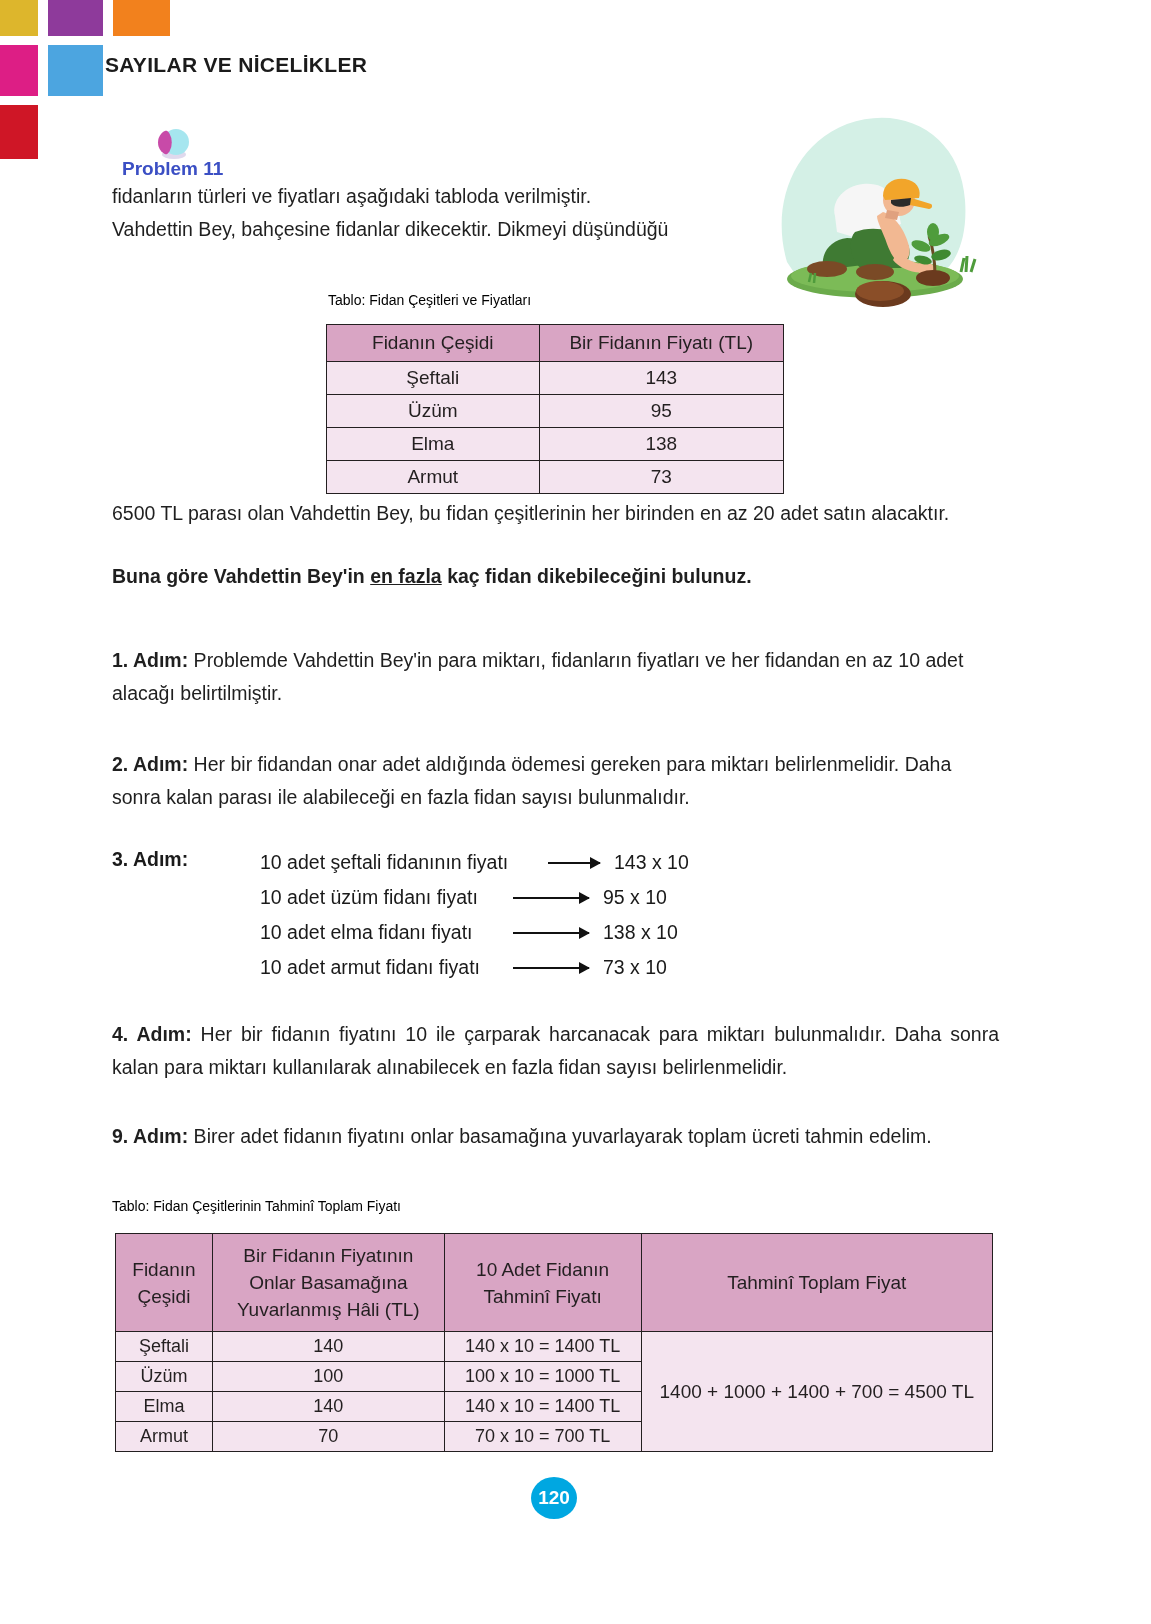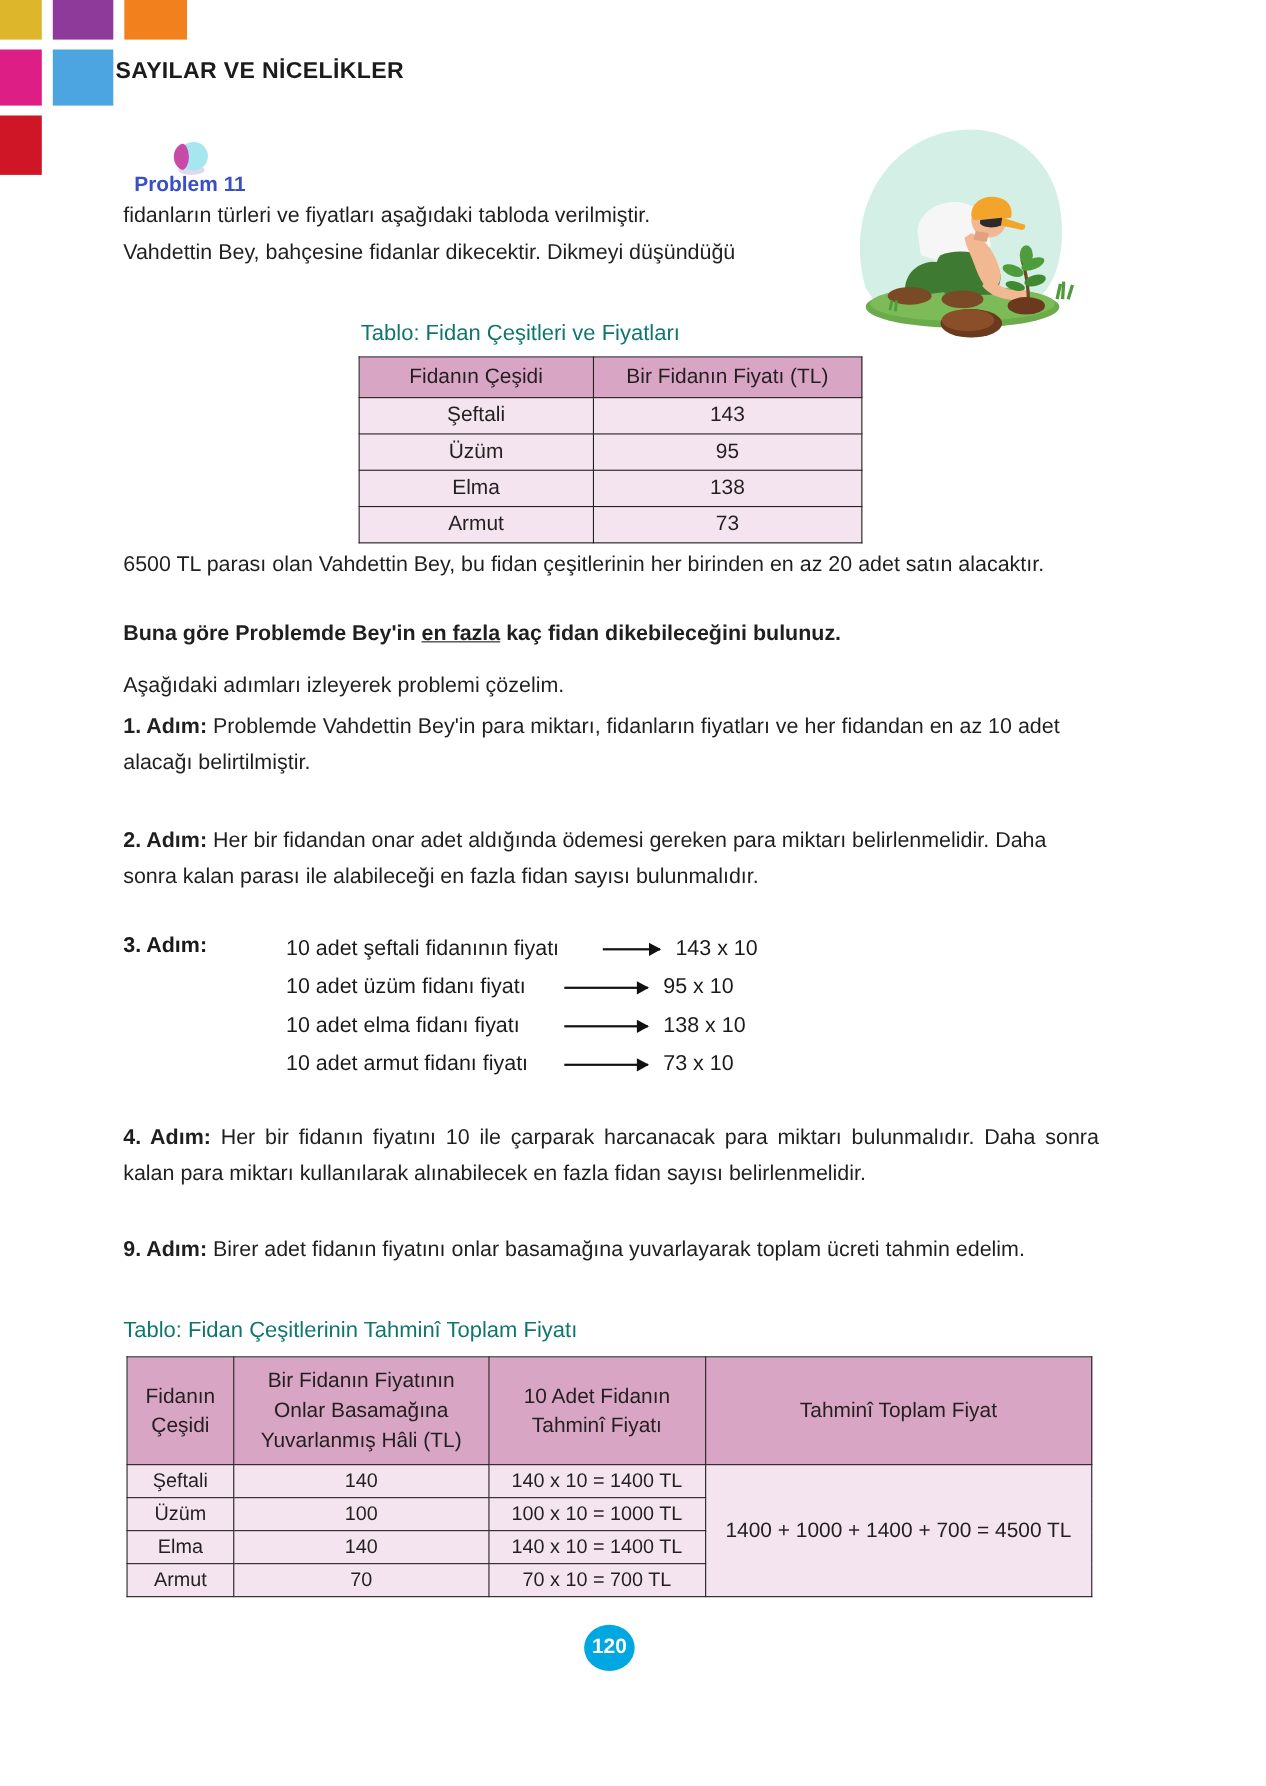--- a/index.html
+++ b/index.html
@@ -77,21 +77,21 @@
     border-top: 6px solid transparent;
     border-bottom: 6px solid transparent;
   }
   .a3-res { display: inline-block; }
   .r1 .a3-text { width: 288px; } .r1 .a3-arrow { width: 52px; } .r1 .a3-res { margin-left: 14px; }
   .r2 .a3-text { width: 253px; } .r2 .a3-arrow { width: 76px; } .r2 .a3-res { margin-left: 14px; }
   .r3 .a3-text { width: 253px; } .r3 .a3-arrow { width: 76px; } .r3 .a3-res { margin-left: 14px; }
   .r4 .a3-text { width: 253px; } .r4 .a3-arrow { width: 76px; } .r4 .a3-res { margin-left: 14px; }
 
   
-  .tbl-caption { position: absolute; font-size: 20px; color: #0f766e; }
+  .tbl-caption { position: absolute; font-size: 14px; color: #000000; }
   .cap1 { left: 328px; top: 292px; }
   .cap2 { left: 112px; top: 1198px; }
 
   table.t { position: absolute; border-collapse: collapse; }
   table.t td, table.t th { border: 1.6px solid #231f20; font-weight: normal; }
 
   
   #table1 { left: 326px; top: 324px; width: 458px; }
   #table1 th { background: #d9a5c4; font-size: 19px; padding: 7px 4px; text-align: center; color: #231f20; }
   #table1 td { background: #f4e4ef; font-size: 19px; padding: 5px 4px; text-align: center; color: #231f20; }
@@ -218,23 +218,22 @@
       </tr>
       <tr>
         <td>Armut</td>
         <td>73</td>
       </tr>
     </tbody>
   </table>
 
   <div class="txt p-6500 para-just">6500 TL parası olan Vahdettin Bey, bu fidan çeşitlerinin her birinden en az 20 adet satın alacaktır.</div>
 
-  <div class="txt p-buna"><span>Buna göre Problemde Bey'in </span><span class="u">en fazla</span><span> kaç fidan dikebileceğini bulunuz.</span></div>
-
-  <div class="txt p-asag">Aşağıdaki adımları izleyerek problemi çözelim.</div>
+  <div class="txt p-buna"><span>Buna göre Vahdettin Bey'in </span><span class="u">en fazla</span><span> kaç fidan dikebileceğini bulunuz.</span></div>
+
 
   <div class="txt p-adim1"><span class="bold">1. Adım:</span><span> Problemde Vahdettin Bey'in para miktarı, fidanların fiyatları ve her fidandan en az 10 adet alacağı belirtilmiştir.</span></div>
 
   <div class="txt p-adim2"><span class="bold">2. Adım:</span><span> Her bir fidandan onar adet aldığında ödemesi gereken para miktarı belirlenmelidir. Daha sonra kalan parası ile alabileceği en fazla fidan sayısı bulunmalıdır.</span></div>
 
   <div class="adim3-wrap">
     <span class="adim3-label">3. Adım:</span>
     <div class="adim3-rows">
       <div class="adim3-row r1">
         <span class="a3-text">10 adet şeftali fidanının fiyatı</span>

